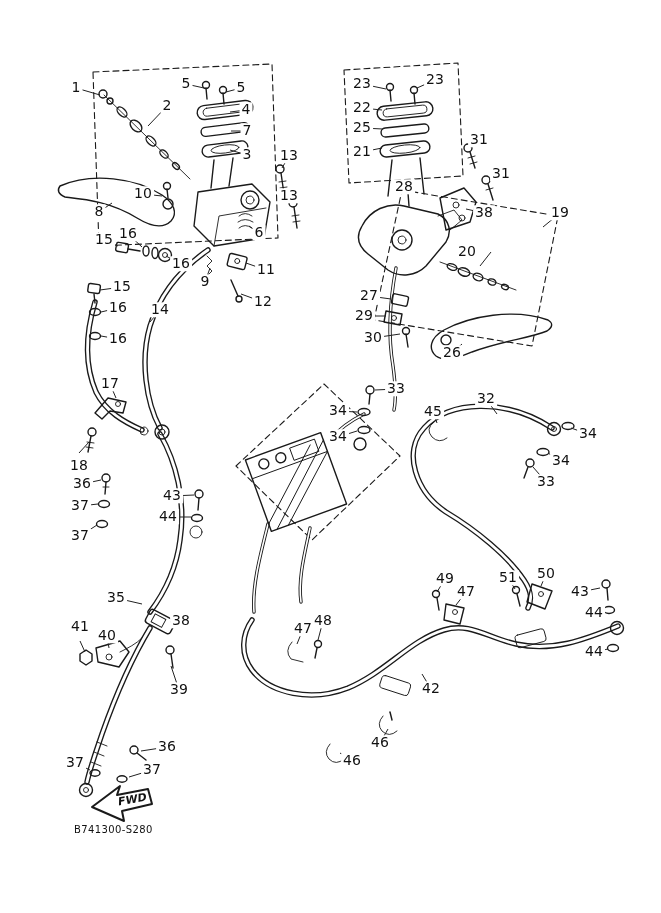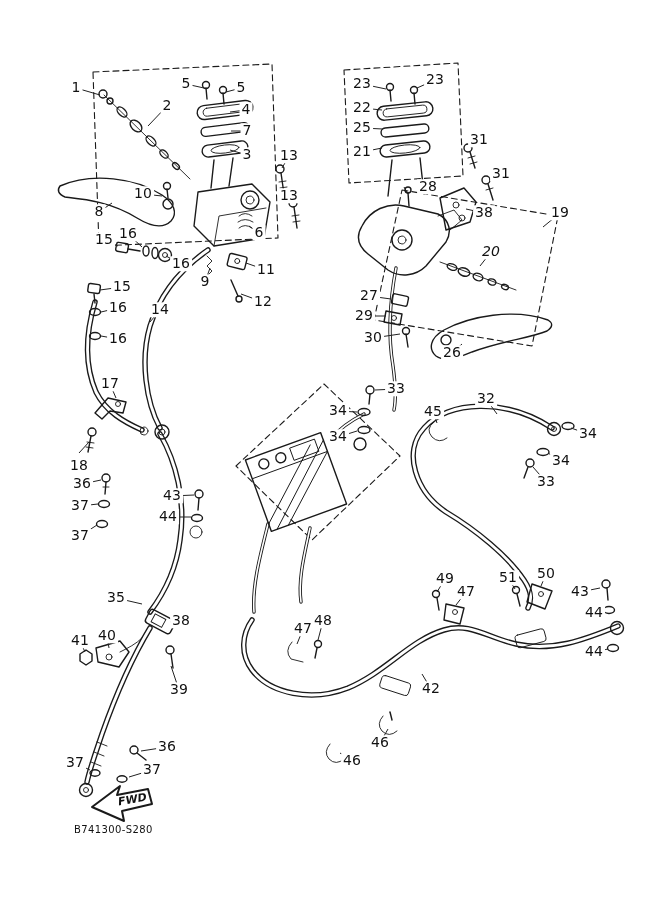--- a/index.html
+++ b/index.html
@@ -392,44 +392,44 @@
       <span class="callout" style="left: 118px; top: 339px;">16</span>
       <span class="callout" style="left: 110px; top: 384px;">17</span>
       <span class="callout" style="left: 79px; top: 453px; margin-top: 13px;">18</span>
       <span class="callout" style="left: 362px; top: 84px;">23</span>
       <span class="callout" style="left: 435px; top: 80px;">23</span>
       <span class="callout" style="left: 362px; top: 108px;">22</span>
       <span class="callout" style="left: 362px; top: 128px;">25</span>
       <span class="callout" style="left: 362px; top: 152px;">21</span>
       <span class="callout" style="left: 479px; top: 140px;">31</span>
       <span class="callout" style="left: 501px; top: 174px;">31</span>
-      <span class="callout" style="left: 404px; top: 187px; margin-left: 24px;">28</span>
+      <span class="callout" style="left: 404px; top: 187px;">28</span>
       <span class="callout" style="left: 484px; top: 213px;">38</span>
       <span class="callout" style="left: 560px; top: 213px;">19</span>
-      <span class="callout" style="left: 491px; top: 252px; font-style: italic;">20</span>
+      <span class="callout" style="left: 467px; top: 252px;">20</span>
       <span class="callout" style="left: 369px; top: 296px;">27</span>
       <span class="callout" style="left: 364px; top: 316px;">29</span>
       <span class="callout" style="left: 373px; top: 338px;">30</span>
       <span class="callout" style="left: 452px; top: 353px;">26</span>
       <span class="callout" style="left: 396px; top: 389px;">33</span>
       <span class="callout" style="left: 338px; top: 411px;">34</span>
       <span class="callout" style="left: 338px; top: 437px;">34</span>
       <span class="callout" style="left: 433px; top: 412px;">45</span>
       <span class="callout" style="left: 486px; top: 399px;">32</span>
       <span class="callout" style="left: 588px; top: 434px;">34</span>
       <span class="callout" style="left: 561px; top: 461px;">34</span>
       <span class="callout" style="left: 546px; top: 482px;">33</span>
       <span class="callout" style="left: 82px; top: 484px;">36</span>
       <span class="callout" style="left: 80px; top: 506px;">37</span>
       <span class="callout" style="left: 172px; top: 496px;">43</span>
       <span class="callout" style="left: 168px; top: 517px;">44</span>
       <span class="callout" style="left: 80px; top: 536px;">37</span>
       <span class="callout" style="left: 116px; top: 598px;">35</span>
       <span class="callout" style="left: 181px; top: 621px;">38</span>
-      <span class="callout" style="left: 80px; top: 641px;">41</span>
+      <span class="callout" style="left: 80px; top: 627px;">41</span>
       <span class="callout" style="left: 107px; top: 636px;">40</span>
       <span class="callout" style="left: 179px; top: 690px;">39</span>
       <span class="callout" style="left: 445px; top: 579px;">49</span>
       <span class="callout" style="left: 466px; top: 592px;">47</span>
       <span class="callout" style="left: 508px; top: 578px;">51</span>
       <span class="callout" style="left: 546px; top: 574px;">50</span>
       <span class="callout" style="left: 580px; top: 592px;">43</span>
       <span class="callout" style="left: 594px; top: 613px;">44</span>
       <span class="callout" style="left: 594px; top: 652px;">44</span>
       <span class="callout" style="left: 323px; top: 621px;">48</span>

